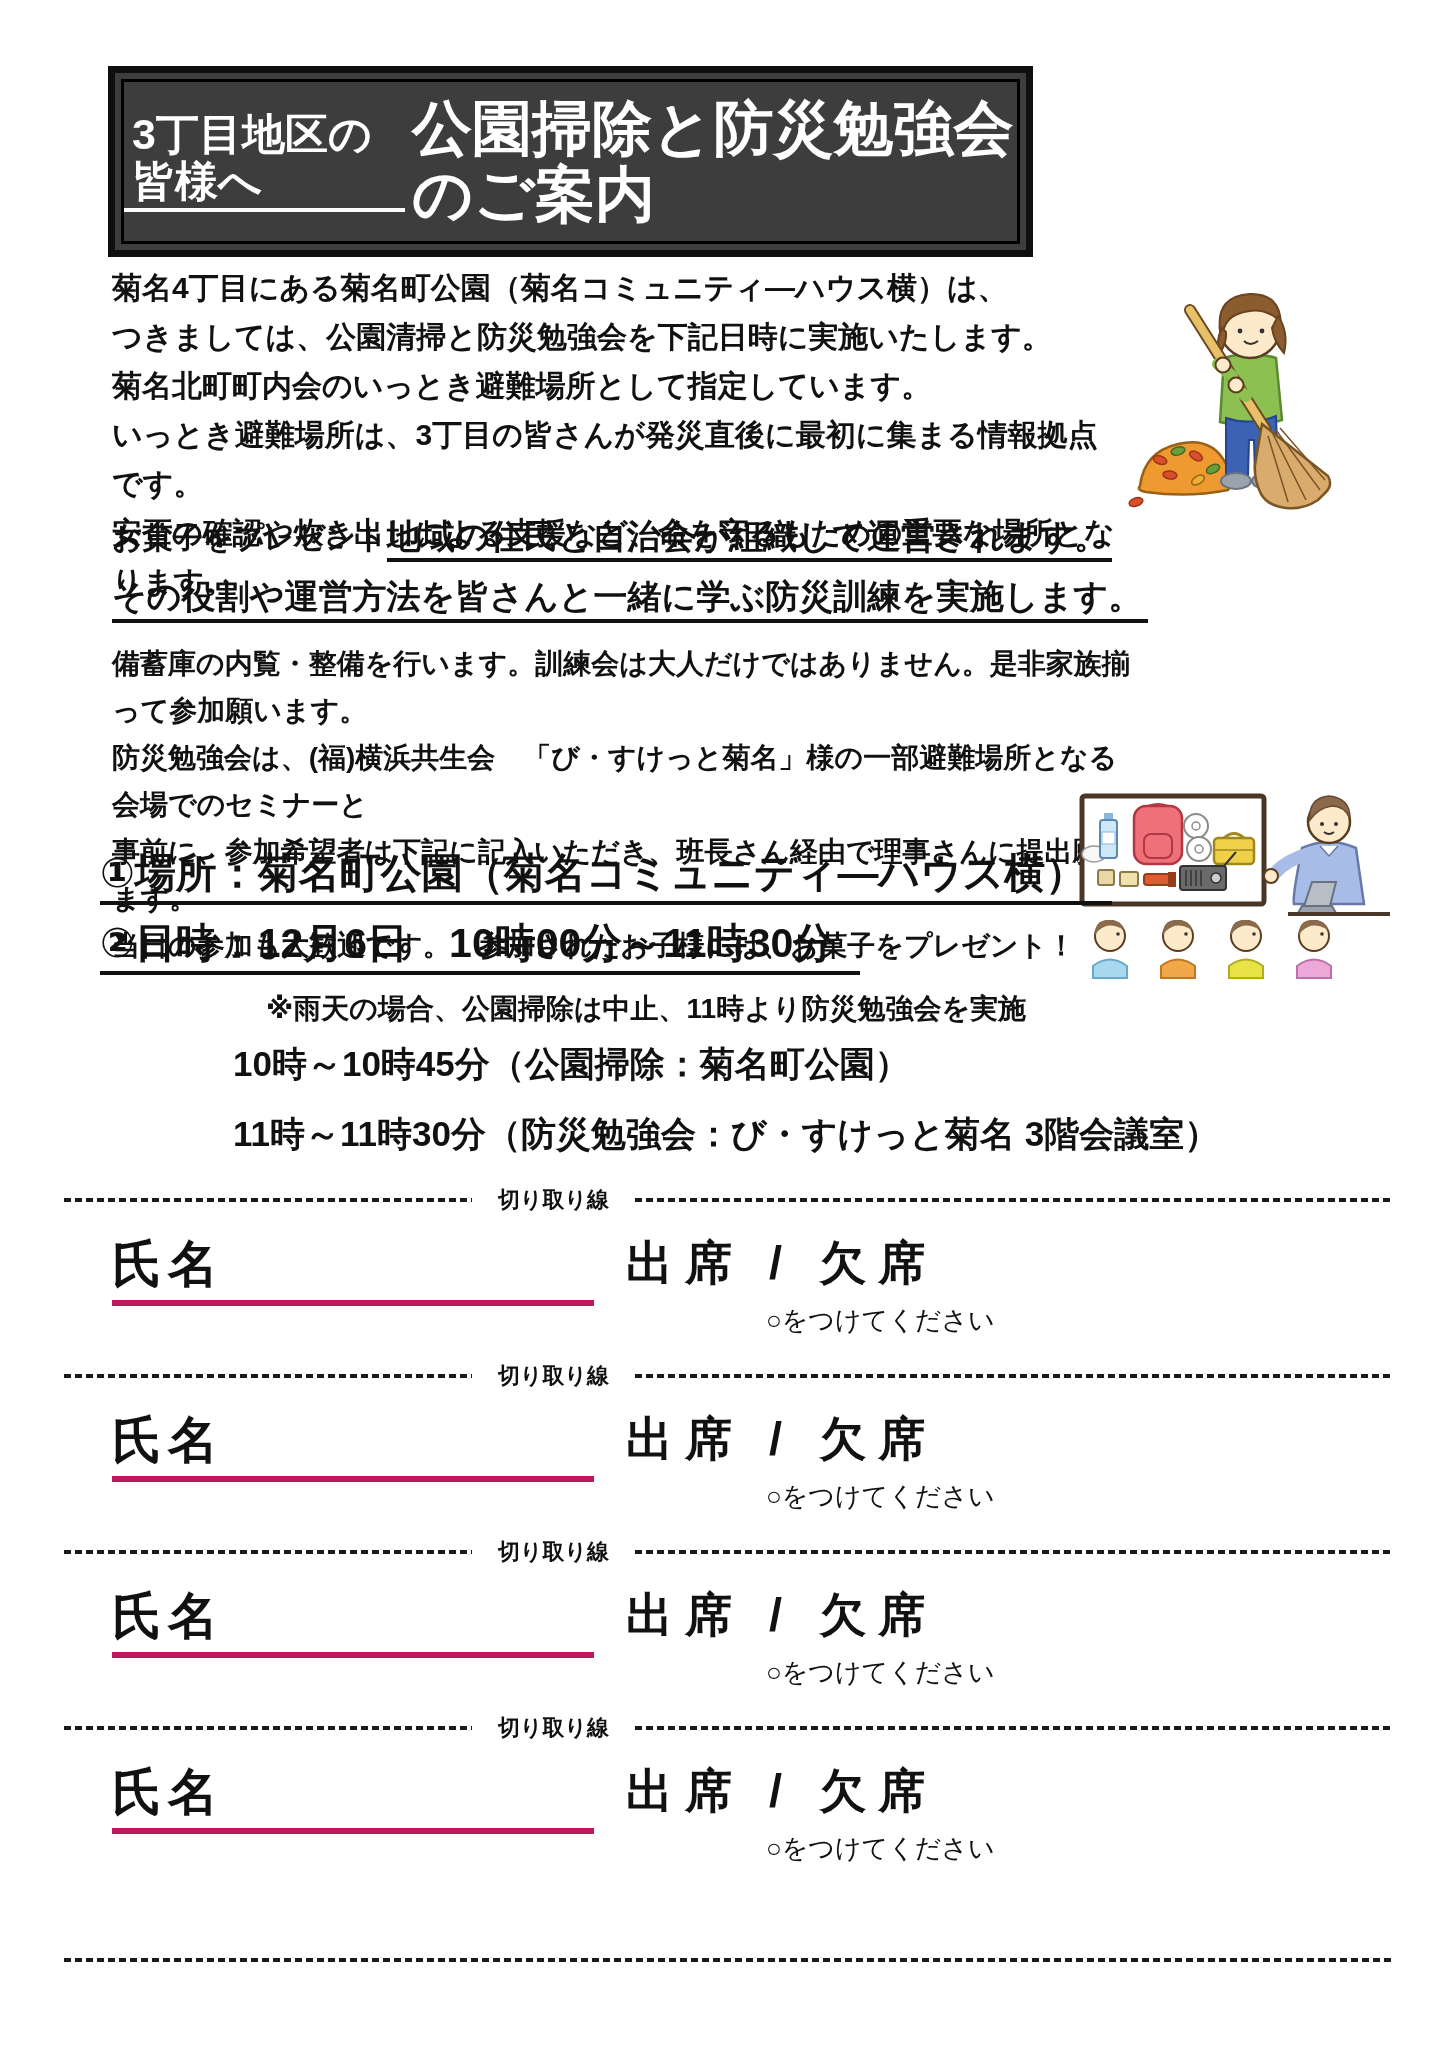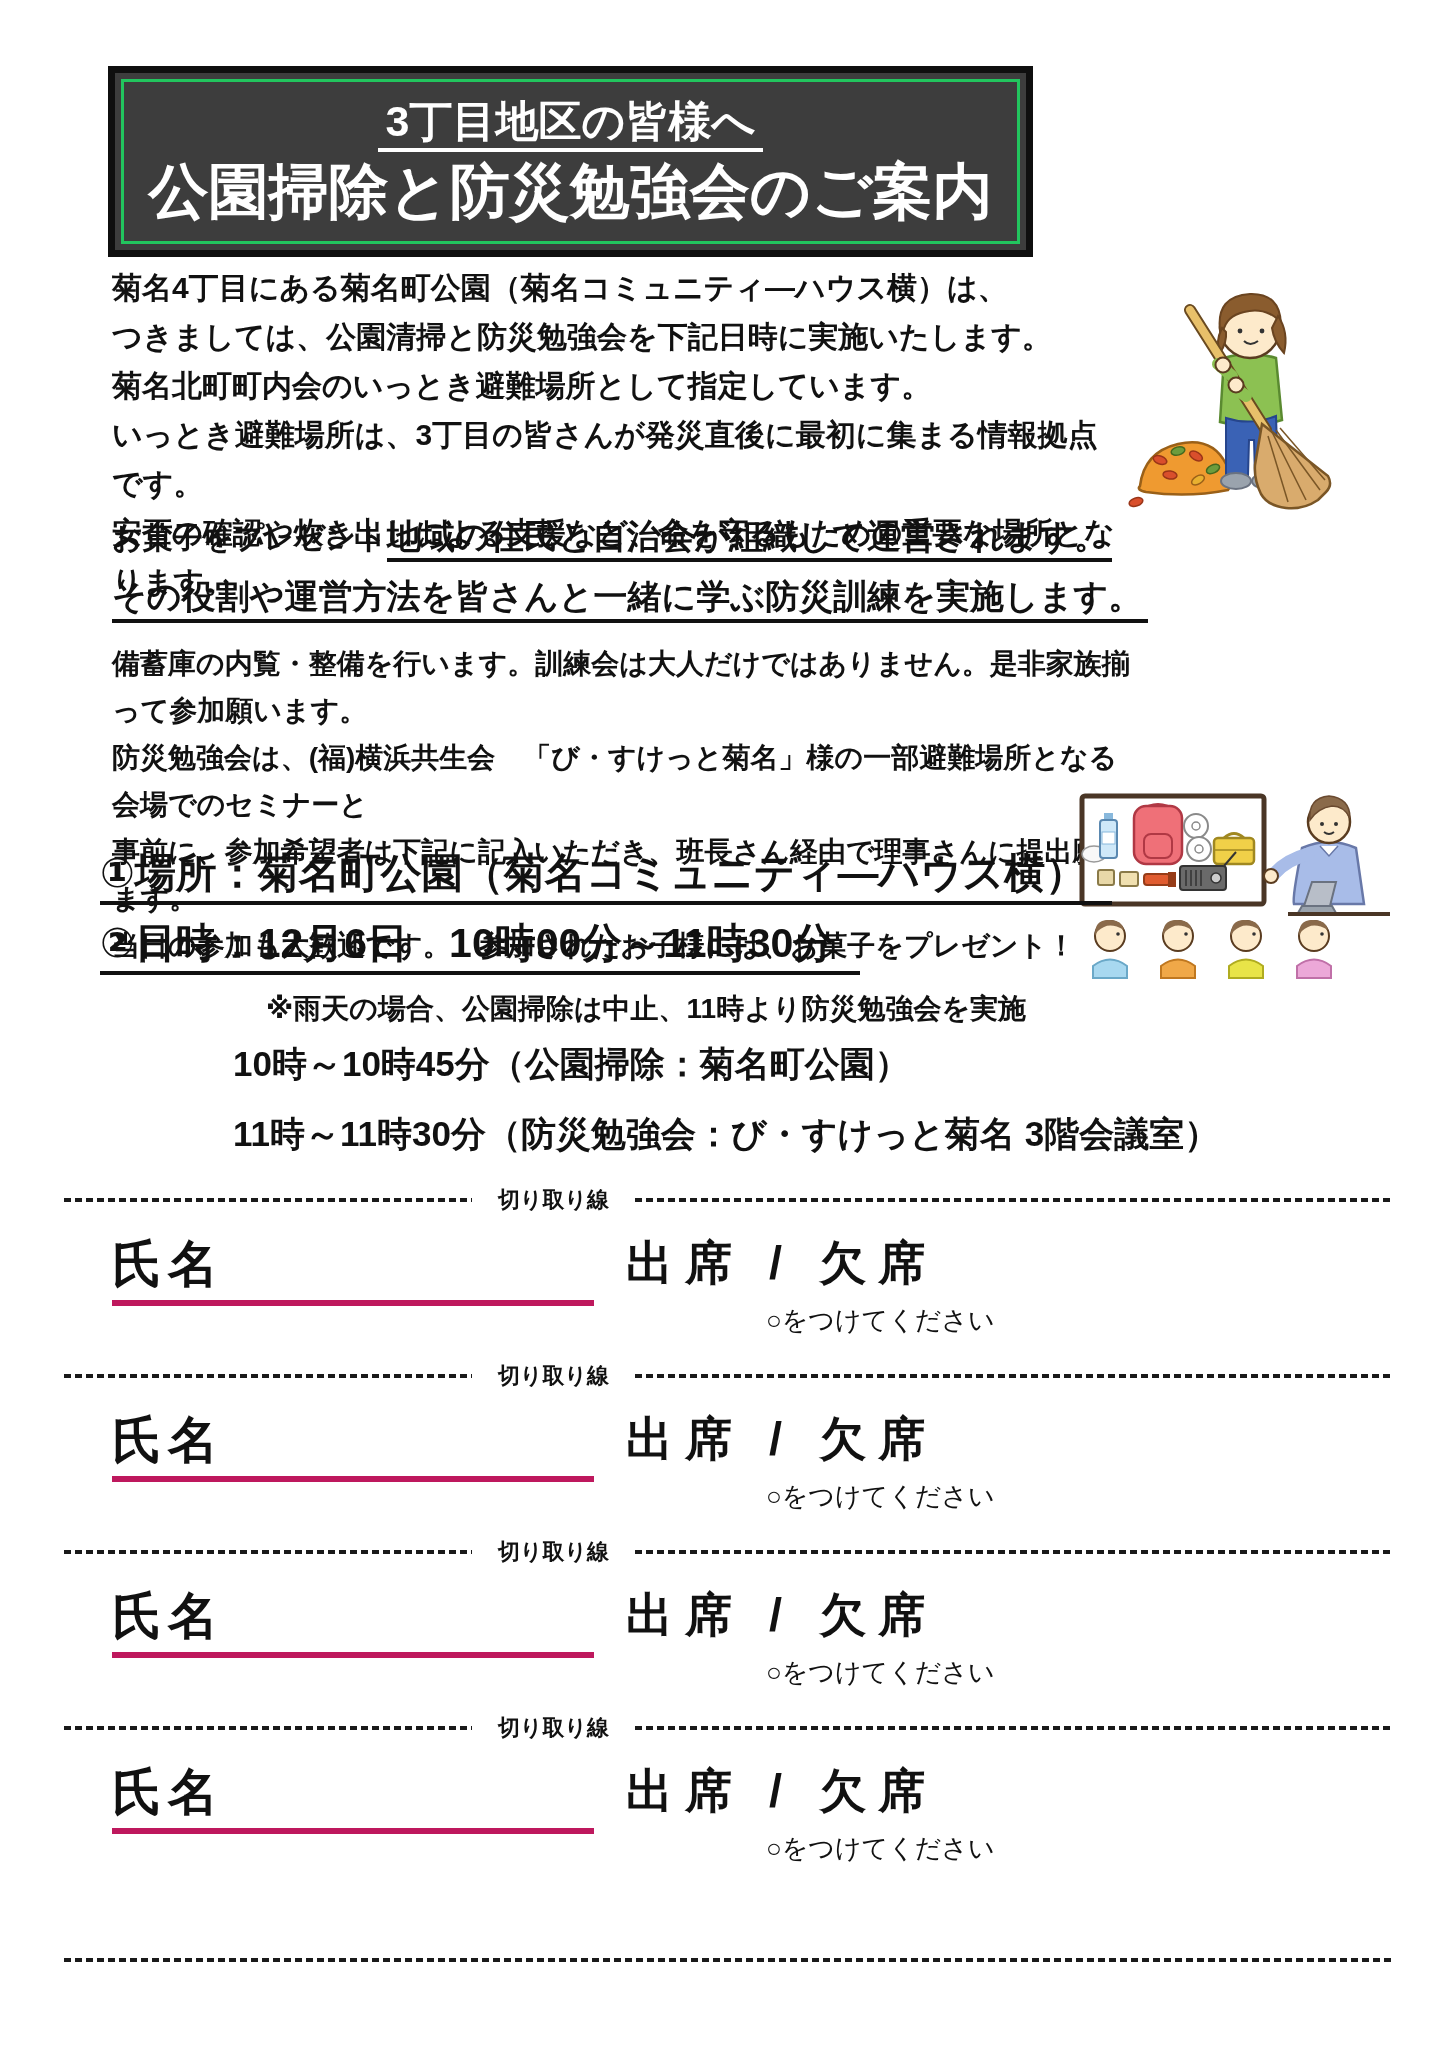--- a/index.html
+++ b/index.html
@@ -3,22 +3,22 @@
 <meta charset="utf-8">
 <style>
   html,body{margin:0;padding:0;background:#e8e8e8;}
   .page{
     position:relative;width:1454px;height:2048px;background:#fff;margin:0 auto;
     font-family:"Liberation Sans","DejaVu Sans",sans-serif;color:#111;overflow:hidden;
   }
   
   .header-box{position:absolute;left:108px;top:66px;width:925px;height:191px;
     background:#3d3d3d;border:7px solid #0f0f0f;box-sizing:border-box;}
-  .header-inner{position:absolute;top:6px;left:6px;right:6px;bottom:6px;border:3px solid #22c55e;
-    display:flex;flex-direction:column;align-items:center;justify-content:center;gap:7px;}
+  .header-inner{position:absolute;top:6px;left:6px;right:6px;bottom:6px;border:3px solid #000000;
+    display:flex;align-items:center;justify-content:center;gap:7px;}
   .header-line1{font-size:43px;font-weight:bold;color:#fff;border-bottom:4px solid #fff;
     padding:0 8px 3px;line-height:1.1;}
   .header-line2{font-size:60px;font-weight:bold;color:#fff;line-height:1.1;}
   
   .intro{position:absolute;left:112px;top:263px;width:1015px;font-size:30px;font-weight:bold;line-height:49px;}
   .emphasis-a{position:absolute;left:112px;top:514px;font-size:30px;font-weight:bold;}
   .emphasis-a .big{font-size:34px;border-bottom:4px solid #111;padding:0 4px 3px 0;}
   .emphasis-b{position:absolute;left:112px;top:574px;font-size:34px;font-weight:bold;text-align:center;}
   .emphasis-b .big{border-bottom:4px solid #111;padding:0 6px 4px 0;}
   .details{position:absolute;left:112px;top:640px;width:1030px;font-size:28px;font-weight:bold;line-height:47px;}

